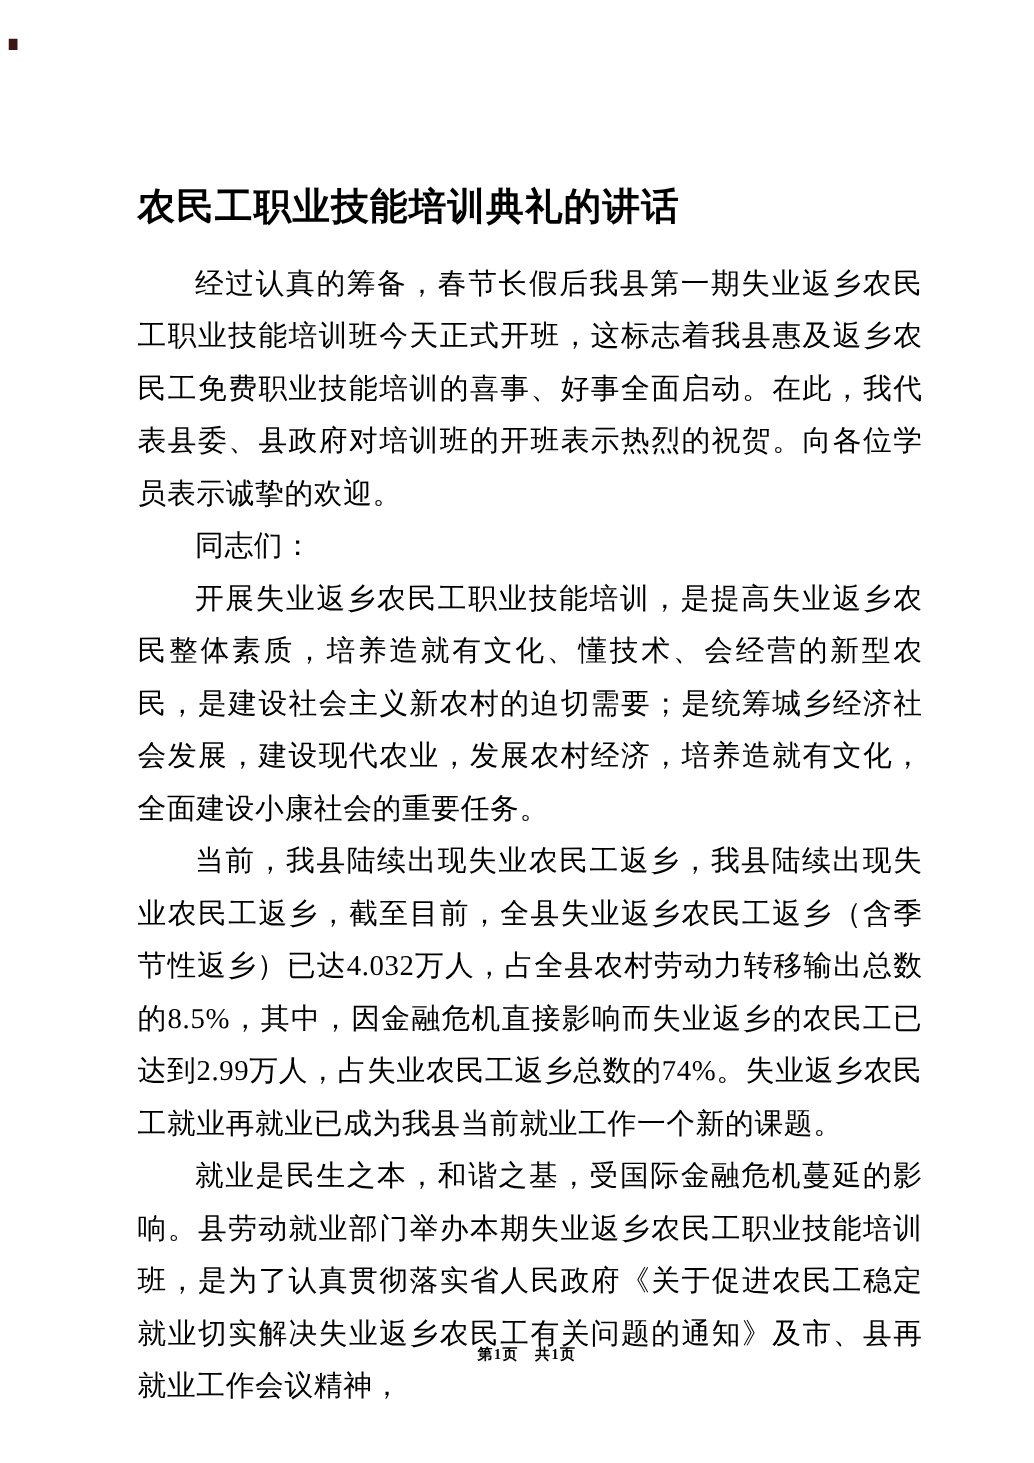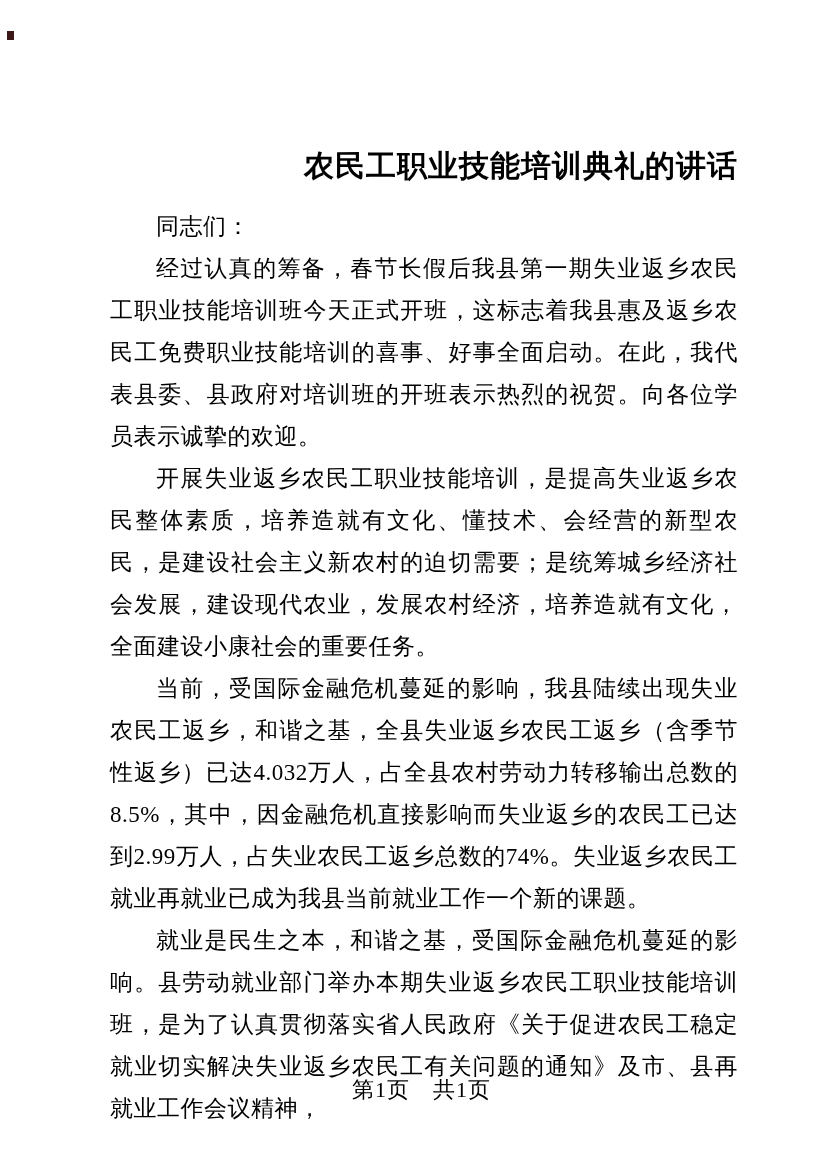--- a/index.html
+++ b/index.html
@@ -27,61 +27,62 @@
     }
     .content {
       position: absolute;
       left: 110px;
       top: 146px;
       width: 628px;
     }
     .doc-title {
       font-size: 30px;
       font-weight: bold;
-      text-align: right;
+      text-align: left;
       margin: 0 0 20px 0;
       letter-spacing: 1px;
       line-height: 40px;
     }
     .para {
       font-size: 23px;
       line-height: 42px;
       margin: 0;
       text-align: justify;
       text-justify: inter-ideograph;
       text-indent: 2em;
       letter-spacing: 0.5px;
       word-break: break-all;
     }
     .footer {
       position: absolute;
       left: 16px;
       right: 0;
       top: 1075px;
       text-align: center;
-      font-size: 22px;
+      font-size: 12px;
       letter-spacing: 1px;
+      font-weight: bold;
     }
   </style>
 </head>
 <body>
 
 <div class="page">
 
   <div class="artifact"></div>
 
   <div class="content">
     <h1 class="doc-title">农民工职业技能培训典礼的讲话</h1>
 
+    <p class="para">经过认真的筹备，春节长假后我县第一期失业返乡农民工职业技能培训班今天正式开班，这标志着我县惠及返乡农民工免费职业技能培训的喜事、好事全面启动。在此，我代表县委、县政府对培训班的开班表示热烈的祝贺。向各位学员表示诚挚的欢迎。</p>
+
     <p class="para">同志们：</p>
-
-    <p class="para">经过认真的筹备，春节长假后我县第一期失业返乡农民工职业技能培训班今天正式开班，这标志着我县惠及返乡农民工免费职业技能培训的喜事、好事全面启动。在此，我代表县委、县政府对培训班的开班表示热烈的祝贺。向各位学员表示诚挚的欢迎。</p>
 
     <p class="para">开展失业返乡农民工职业技能培训，是提高失业返乡农民整体素质，培养造就有文化、懂技术、会经营的新型农民，是建设社会主义新农村的迫切需要；是统筹城乡经济社会发展，建设现代农业，发展农村经济，培养造就有文化，全面建设小康社会的重要任务。</p>
 
-    <p class="para">当前，受国际金融危机蔓延的影响，我县陆续出现失业农民工返乡，和谐之基，全县失业返乡农民工返乡（含季节性返乡）已达4.032万人，占全县农村劳动力转移输出总数的8.5%，其中，因金融危机直接影响而失业返乡的农民工已达到2.99万人，占失业农民工返乡总数的74%。失业返乡农民工就业再就业已成为我县当前就业工作一个新的课题。</p>
+    <p class="para">当前，我县陆续出现失业农民工返乡，我县陆续出现失业农民工返乡，截至目前，全县失业返乡农民工返乡（含季节性返乡）已达4.032万人，占全县农村劳动力转移输出总数的8.5%，其中，因金融危机直接影响而失业返乡的农民工已达到2.99万人，占失业农民工返乡总数的74%。失业返乡农民工就业再就业已成为我县当前就业工作一个新的课题。</p>
 
     <p class="para">就业是民生之本，和谐之基，受国际金融危机蔓延的影响。县劳动就业部门举办本期失业返乡农民工职业技能培训班，是为了认真贯彻落实省人民政府《关于促进农民工稳定就业切实解决失业返乡农民工有关问题的通知》及市、县再就业工作会议精神，</p>
   </div>
 
   <div class="footer">第1页　共1页</div>
 
 </div>
 
 </body></html>

